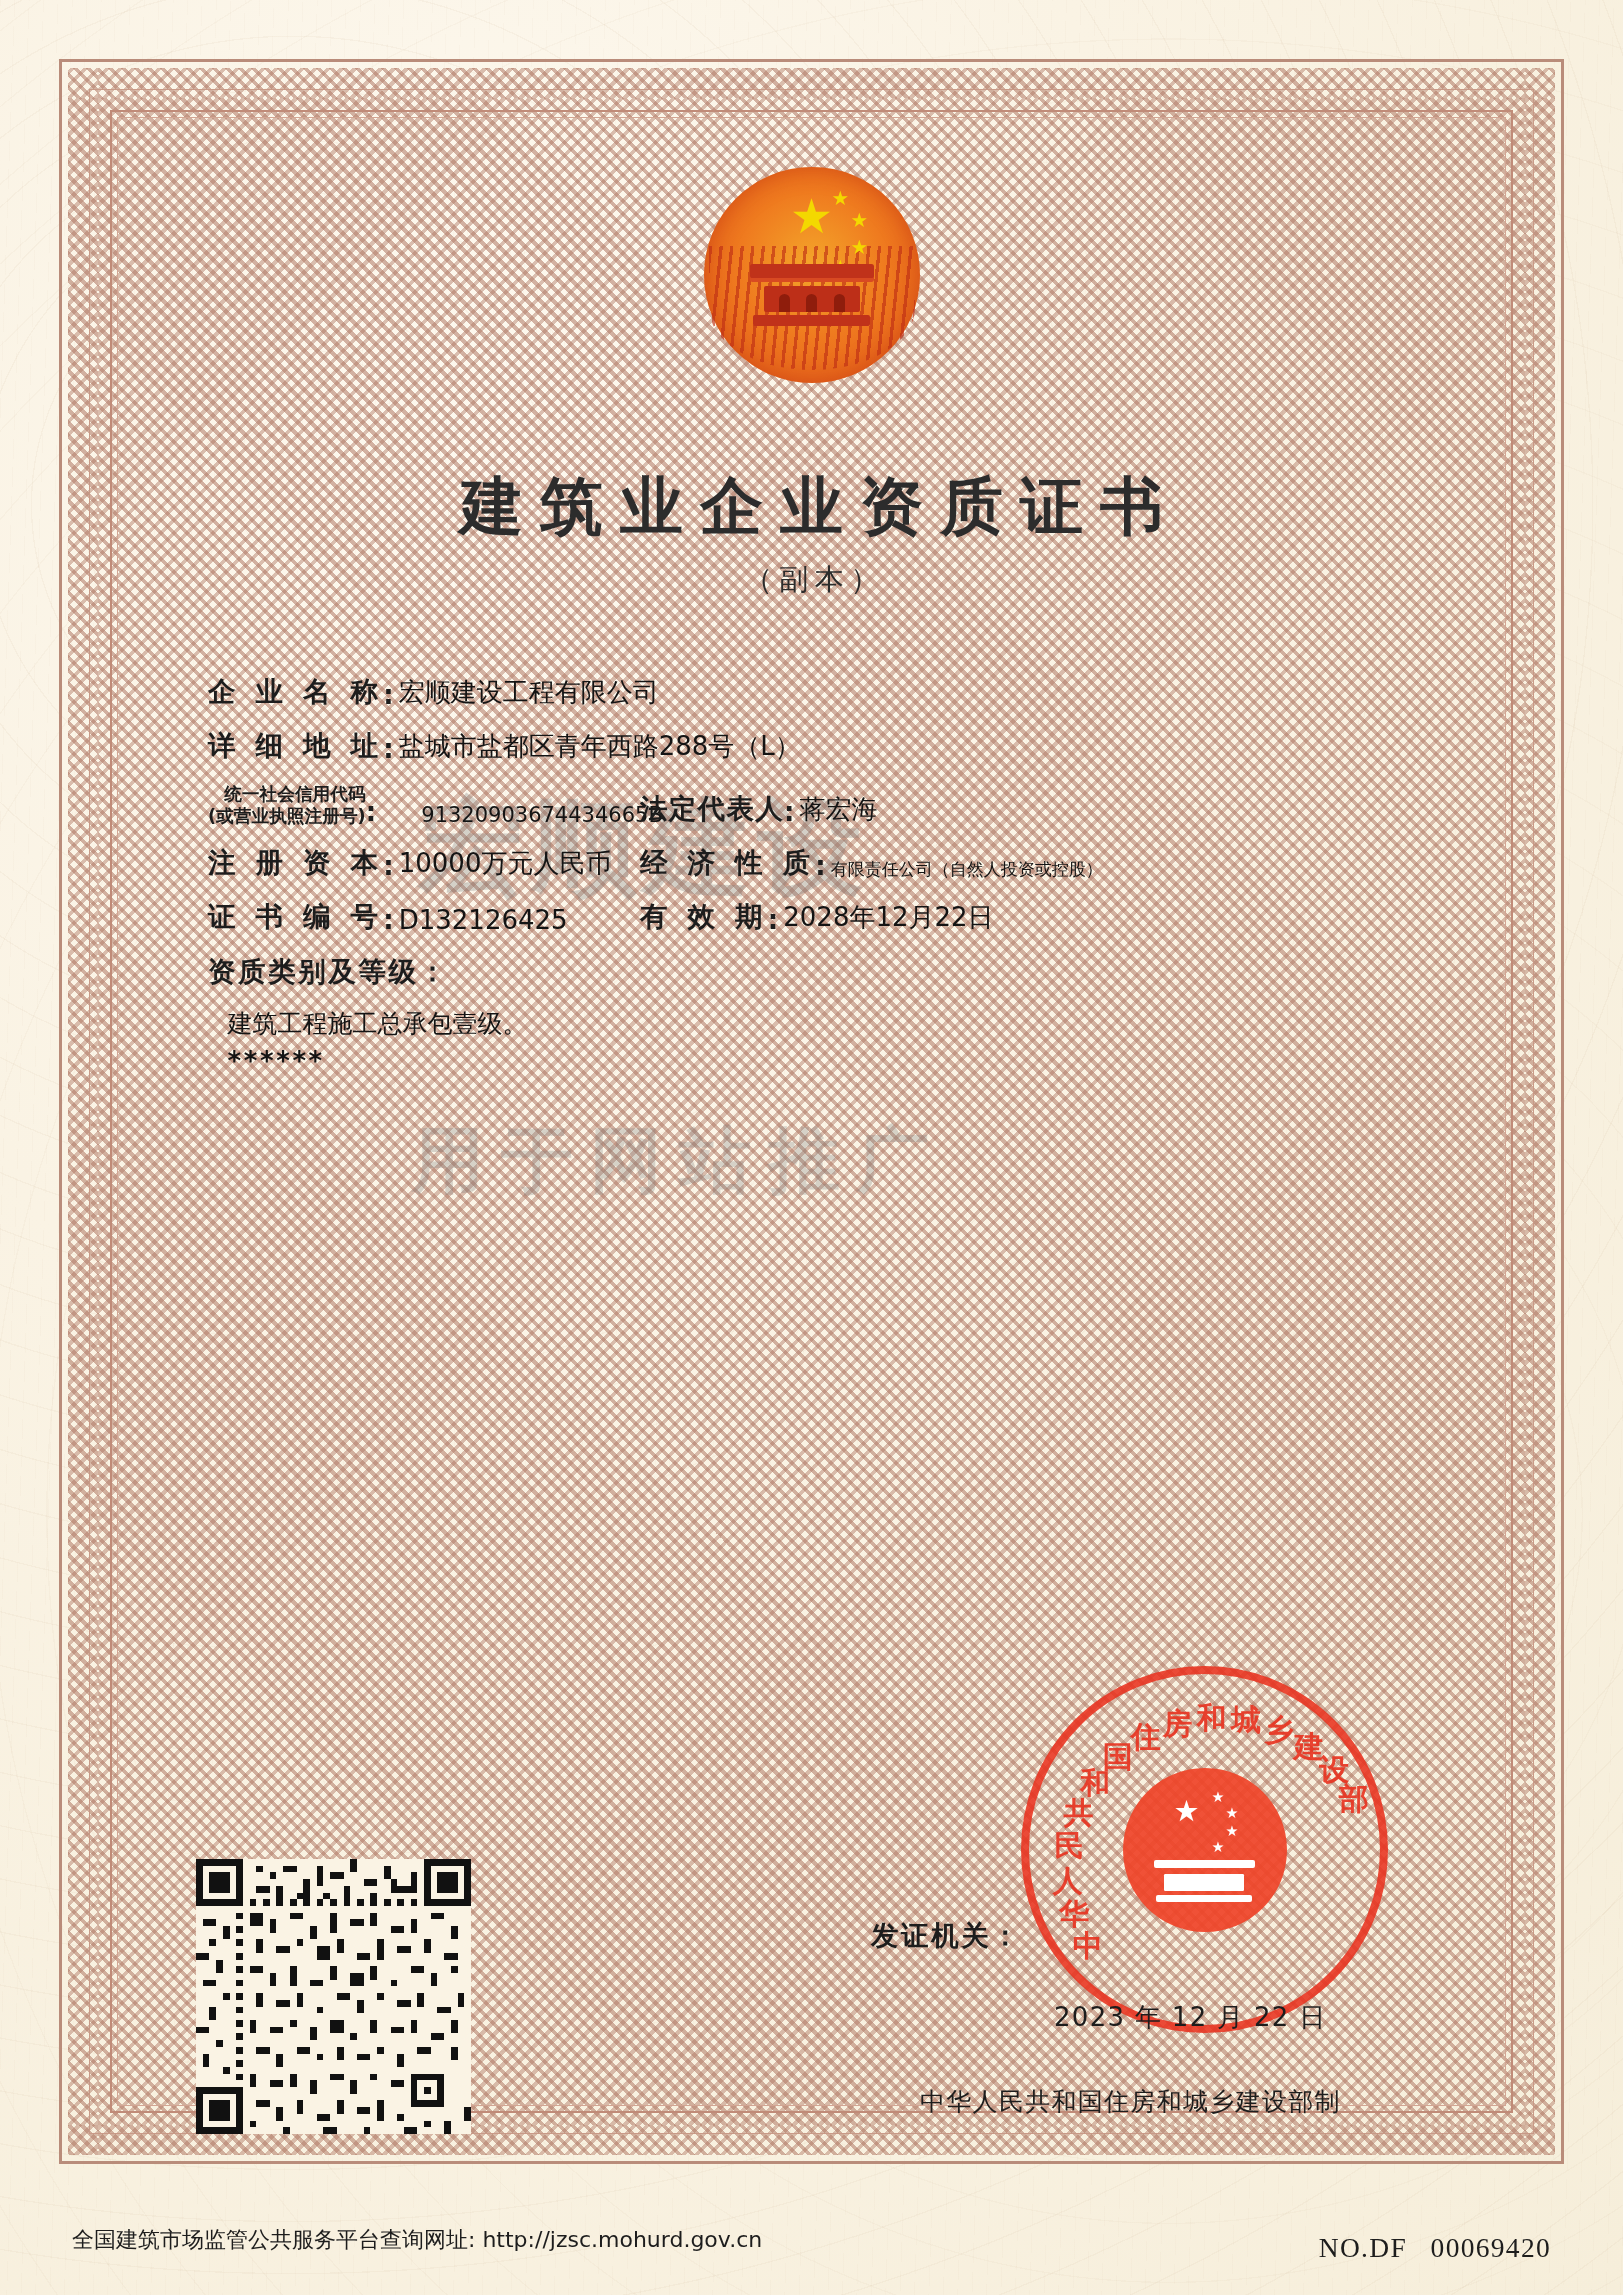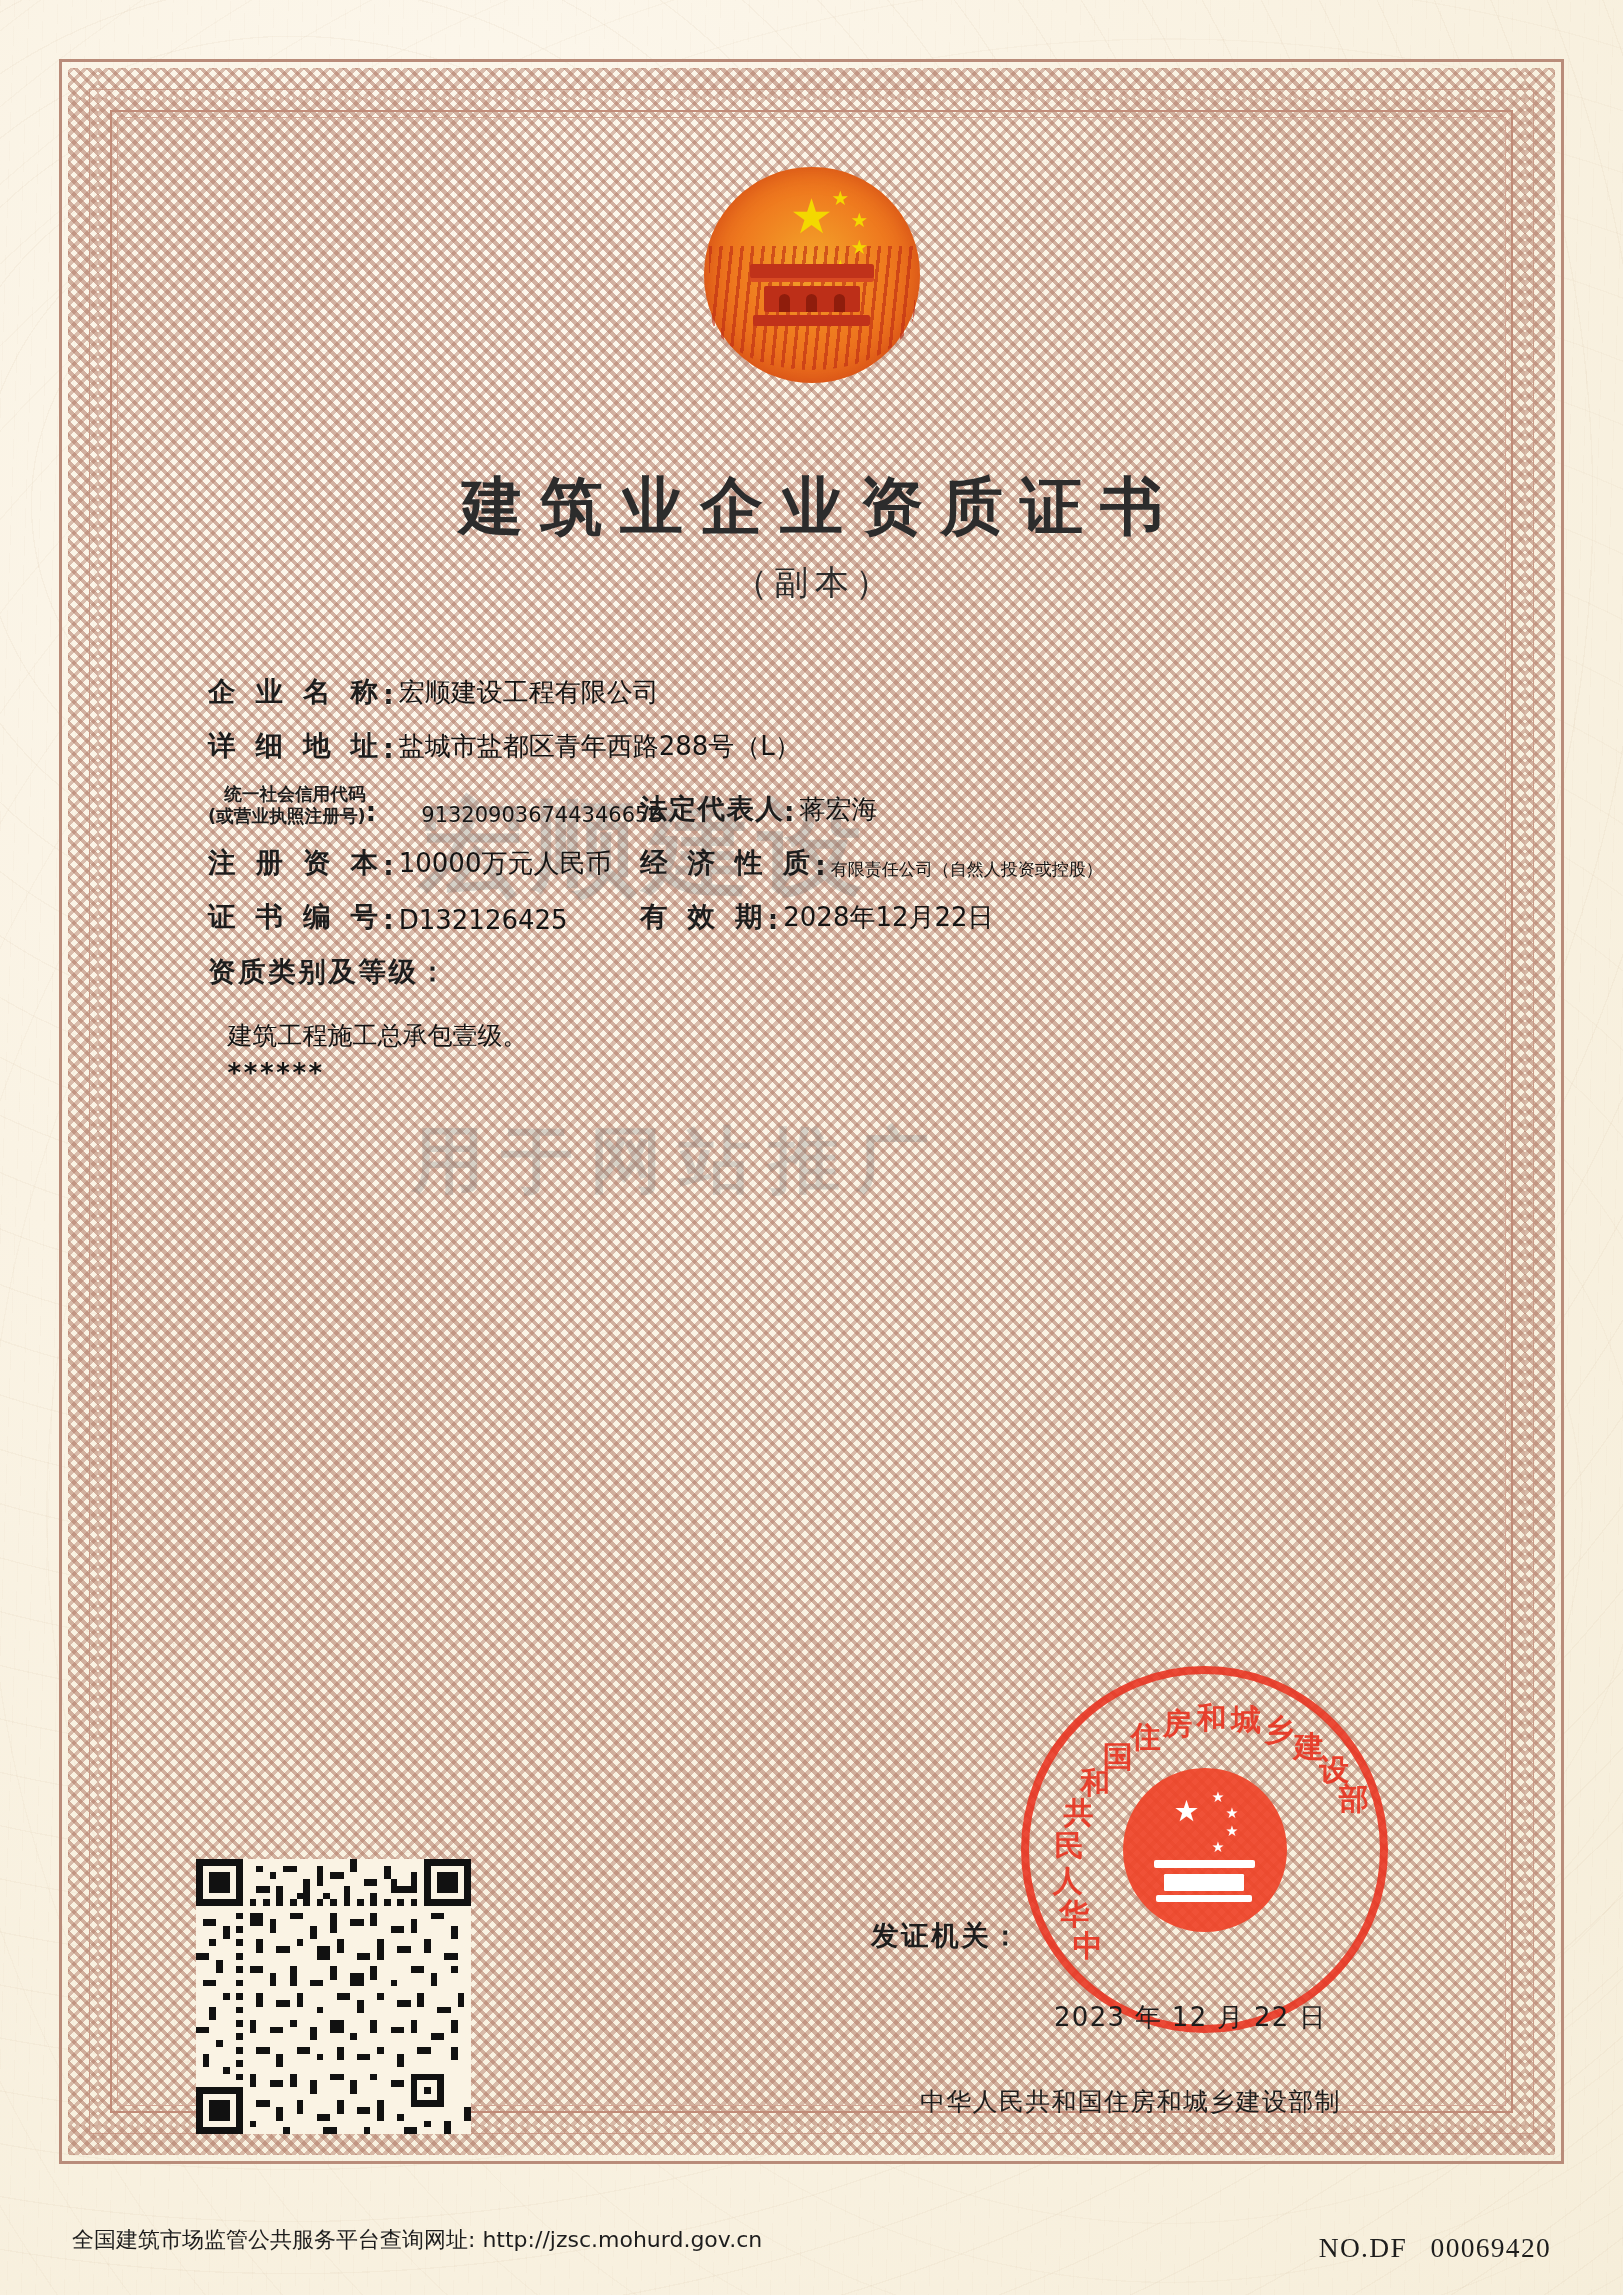--- a/index.html
+++ b/index.html
@@ -155,21 +155,21 @@
     letter-spacing: 17px;
     color: #2c2c2c;
     text-indent: 17px;
   }
   .subtitle {
     position: absolute;
     top: 560px;
     left: 0; right: 0;
     text-align: center;
     font-family: "DejaVu Sans", "Liberation Sans", sans-serif;
-    font-size: 34px;
+    font-size: 29px;
     letter-spacing: 6.5px;
     color: #2c2c2c;
     text-indent: 6.5px;
   }
 
   
   .fields {
     position: absolute;
     left: 208px;
     top: 674px;
@@ -225,21 +225,21 @@
     font-weight: bold;
     font-size: 27.5px;
     letter-spacing: 2.6px;
     color: #1d1d1d;
     margin-top: 18px;
   }
   .qual-body {
     font-family: "DejaVu Sans", "Liberation Sans", sans-serif;
     font-size: 25px;
     color: #141414;
-    margin-top: 29px;
+    margin-top: 17px;
     padding-left: 19.6px;
   }
   .qual-stars {
     font-family: "DejaVu Sans", "Liberation Sans", sans-serif;
     font-size: 26px;
     font-weight: bold;
     letter-spacing: 2.6px;
     color: #141414;
     margin-top: 6.5px;
     padding-left: 19.6px;

